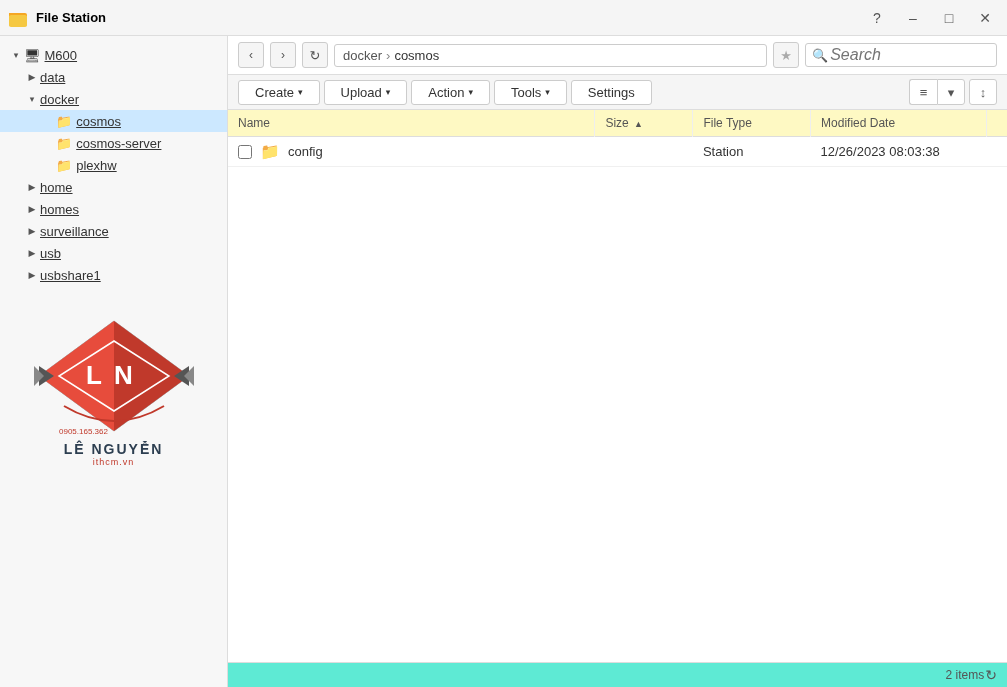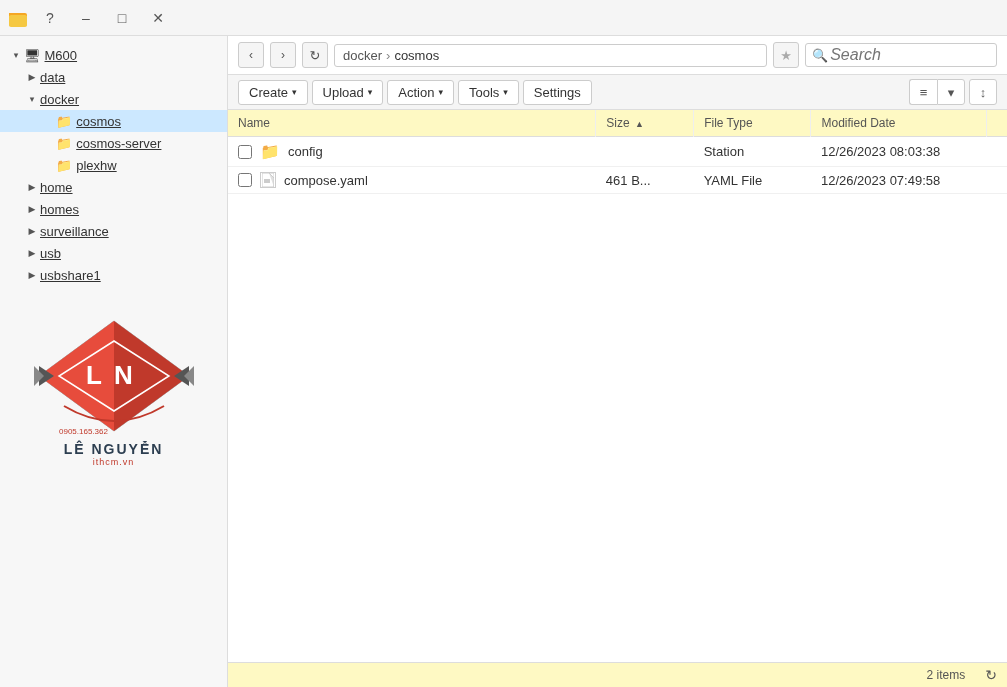--- a/index.html
+++ b/index.html
@@ -63,21 +63,21 @@
     }
     .search-input { border: none; outline: none; font-size: 16px; flex: 1; background: transparent; font-style: italic; }
     .search-icon-btn { color: #888; font-size: 13px; cursor: pointer; margin-right: 2px; }
 
     
     .toolbar-actions {
       display: flex; align-items: center; padding: 4px 10px; border-bottom: 1px solid #ddd;
       background: #f5f5f5; gap: 4px;
     }
     .action-btn {
-      padding: 4px 10px; border: 1px solid #ccc; background: #fff; border-radius: 3px;
+      padding: 4px 16px; border: 1px solid #ccc; background: #fff; border-radius: 3px;
       cursor: pointer; font-size: 13px; color: #333; display: flex; align-items: center; gap: 4px; justify-content: center;
     }
     .dropdown-arrow { font-size: 9px; }
     .toolbar-right { margin-left: auto; display: flex; gap: 4px; }
     .view-btn { width: 28px; height: 26px; border: 1px solid #ccc; background: #fff; border-radius: 3px; cursor: pointer; display: flex; align-items: center; justify-content: center; font-size: 13px; color: #555; }
     .view-group { display: flex; }
     .view-group .view-btn:first-child { border-radius: 3px 0 0 3px; border-right: none; }
     .view-group .view-btn:last-child { border-radius: 0 3px 3px 0; }
 
     
@@ -93,22 +93,22 @@
     .file-table tbody tr { border-bottom: 1px solid #f0f0f0; cursor: pointer; }
     .file-table tbody td { padding: 5px 10px; font-size: 13px; color: #333; }
     .file-name-cell { display: flex; align-items: center; gap: 8px; }
     .file-checkbox { width: 14px; height: 14px; flex-shrink: 0; }
     .file-icon { width: 16px; height: 16px; border: 1px solid #ccc; background: #fff; display: inline-flex; align-items: center; justify-content: center; flex-shrink: 0; }
     .col-more { width: 20px; }
 
     
     .status-bar {
       display: flex; align-items: center; justify-content: flex-end;
-      padding: 4px 10px; border-top: 1px solid #ddd; background: #fef9c3;
-      font-size: 12px; color: #555; gap: 20px;
+      padding: 4px 10px; border-top: 1px solid #ddd; background: #5eead4;
+      font-size: 12px; color: #555; gap: 1px;
     }
     .refresh-status { cursor: pointer; font-size: 14px; color: #555; }
 
     
     .folder-emoji { font-size: 16px; }
 
     .col-name { width: 380px; }
     .col-size { width: 100px; }
     .col-type { width: 120px; margin-top: 46px; }
     .col-date { width: 180px; }
@@ -119,20 +119,21 @@
 <div class="titlebar">
   <div class="titlebar-icon">
     
     <svg width="20" height="20" viewBox="0 0 20 20">
       <rect x="1" y="5" width="18" height="13" rx="2" fill="#f5a623"></rect>
       <rect x="1" y="7" width="18" height="11" rx="2" fill="#f5c842"></rect>
       <path d="M1 8h18v9a2 2 0 01-2 2H3a2 2 0 01-2-2V8z" fill="#f5c842"></path>
       <path d="M1 7h7l1.5-2H1v2z" fill="#f5a623"></path>
     </svg>
   </div>
+  <span class="titlebar-title">File Station</span>
   <div class="titlebar-controls">
     <button class="titlebar-btn">?</button>
     <button class="titlebar-btn">–</button>
     <button class="titlebar-btn">□</button>
     <button class="titlebar-btn">✕</button>
   </div>
 </div>
 
 <div class="main-layout">
 
@@ -305,40 +306,20 @@
                 <span class="folder-emoji">📁</span>
                 <span>config</span>
               </div>
             </td>
             <td class="col-size"></td>
             <td class="col-type">Station</td>
             <td class="col-date">12/26/2023 08:03:38</td>
             <td class="col-more"></td>
           </tr>
 
-          <tr>
-            <td class="col-name">
-              <div class="file-name-cell">
-                <input type="checkbox" class="file-checkbox" style="">
-                <div class="file-icon">
-                  <svg width="12" height="14" viewBox="0 0 12 14">
-                    <rect width="12" height="14" fill="white" stroke="#ccc"></rect>
-                    <polyline points="7,0 12,5 12,14" fill="#e0e0e0" stroke="#ccc"></polyline>
-                    <line x1="2" y1="7" x2="8" y2="7" stroke="#999" stroke-width="1"></line>
-                    <line x1="2" y1="9" x2="8" y2="9" stroke="#999" stroke-width="1"></line>
-                  </svg>
-                </div>
-                <span>compose.yaml</span>
-              </div>
-            </td>
-            <td class="col-size">461 B...</td>
-            <td class="col-type">YAML File</td>
-            <td class="col-date">12/26/2023 07:49:58</td>
-            <td class="col-more"></td>
-          </tr>
         </tbody>
       </table>
     </div>
 
     <div class="status-bar">
       <span>2 items</span>
       <span class="refresh-status">↻</span>
     </div>
   </div>
 </div>

